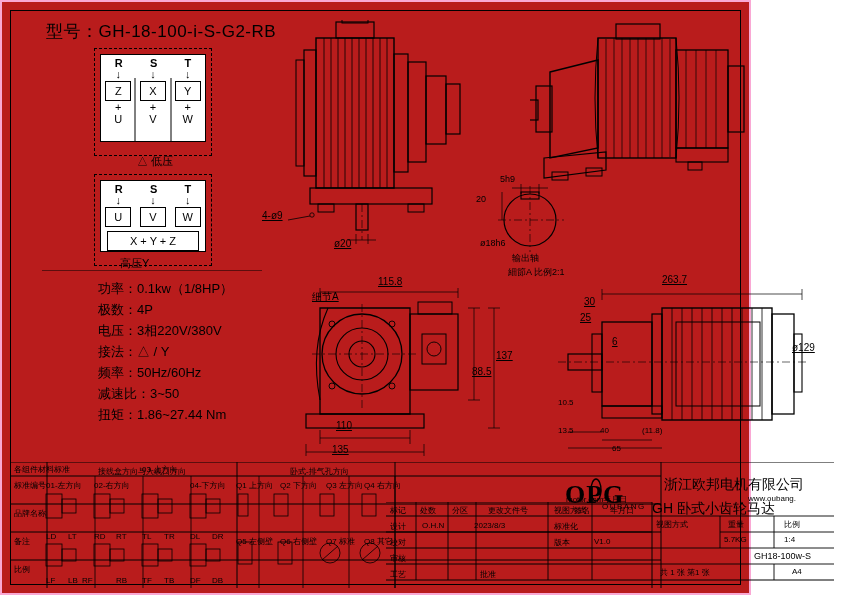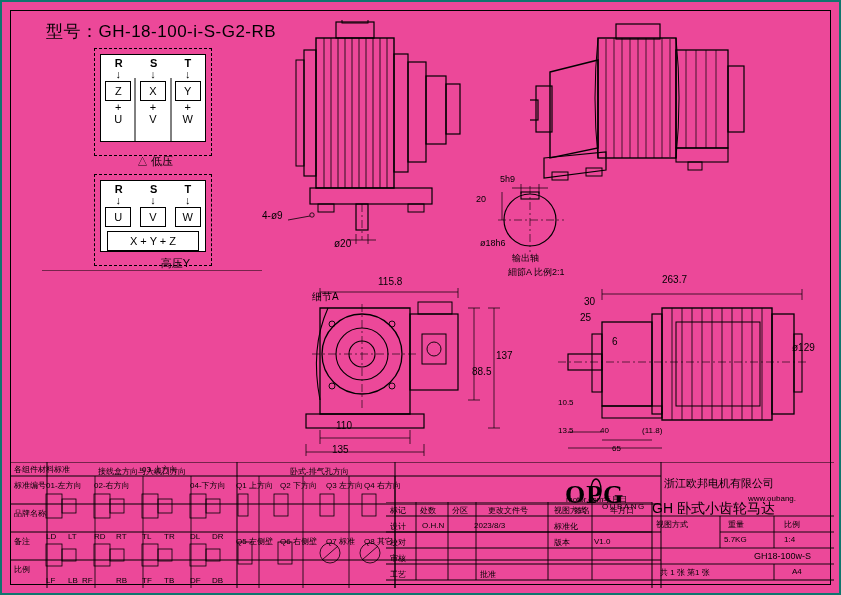--- a/index.html
+++ b/index.html
@@ -6,23 +6,23 @@
   html, body { margin:0; padding:0; }
   body {
     width: 841px; height: 595px;
     background: #ffffff;
     font-family: "Liberation Sans", sans-serif;
     color: #000;
     overflow: hidden;
   }
   .sheet {
     position: relative;
-    width: 841px; height: 595px;
-    border: 2px solid #0f766e;
-    background:#ec4899;
+    width: 751px; height: 595px;
+    border: 2px solid #f9a8d4;
+    background:#b91c1c;
   }
   .inner-border {
     position:absolute; left:8px; top:8px; right:8px; bottom:8px;
     border:1px solid #000;
   }
   .abs { position:absolute; }
 
   
   .model-no {
     left: 44px; top: 18px;
@@ -63,21 +63,21 @@
   .dash-frame2 {
     position:absolute; left:92px; top:172px; width:118px; height:92px;
     border:1px dashed #000;
   }
 
   
   .specs { left: 96px; top: 276px; font-size: 13px; line-height: 21px; }
   .specs div { white-space: nowrap; }
 
   
-  .lbl { font-size: 10px; white-space: nowrap; }
+  .lbl { font-size: 10px; white-space: nowrap; text-decoration: underline; }
   .lbl11 { font-size: 11px; white-space: nowrap; }
   .lbl9 { font-size: 9px; white-space: nowrap; }
   .lbl8 { font-size: 8px; white-space: nowrap; }
 
   .logo-opg {
     font-family:"Liberation Serif", serif;
     font-weight:bold; font-size:26px; letter-spacing:1px;
   }
 
   svg { display:block; }
@@ -137,22 +137,31 @@
       <span>↓</span>
       <span>↓</span>
     </div>
     <div class="wire-cells">
       <div class="wcell">U</div>
       <div class="wcell">V</div>
       <div class="wcell">W</div>
     </div>
     <div class="wire-sum">X + Y + Z</div>
   </div>
-  <div class="abs lbl11" style="left:118px;top:254px;width:70px;text-align:right">高压Y</div>
-
+  <div class="abs lbl11" style="left:118px;top:254px;width:70px;text-align:left">高压Y</div>
+
+  <div class="abs specs">
+    <div>功率：0.1kw（1/8HP）</div>
+    <div>极数：4P</div>
+    <div>电压：3相220V/380V</div>
+    <div>接法：△ / Y</div>
+    <div>频率：50Hz/60Hz</div>
+    <div>减速比：3~50</div>
+    <div>扭矩：1.86~27.44 Nm</div>
+  </div>
   <svg class="abs" style="left:40px;top:268px" width="220" height="180">
     <line x1="0" y1="0" x2="220" y2="0" stroke="#000" stroke-width="1"></line>
   </svg>
 
   <svg class="abs" style="left:272px;top:18px" width="200" height="230">
 
     <rect x="42" y="18" width="78" height="150" fill="none" stroke="#000" stroke-width="1.4"></rect>
 
     <g stroke="#000" stroke-width="0.8">
       <line x1="50" y1="18" x2="50" y2="168"></line>
@@ -505,17 +514,17 @@
 
   <div class="abs lbl9" style="left:752px;top:549px">GH18-100w-S</div>
 
   <div class="abs logo-opg" style="left:563px;top:478px">OPG</div>
 
   <div class="abs lbl8" style="left:600px;top:500px;letter-spacing:1.5px">OUBANG</div>
   <svg class="abs" style="left:588px;top:474px" width="56" height="34">
     <ellipse cx="6" cy="14" rx="5" ry="11" fill="none" stroke="#000" stroke-width="1.4"></ellipse>
   </svg>
 
-  <div class="abs" style="left:662px;top:474px;font-size:11px;white-space:nowrap">浙江欧邦电机有限公司</div>
+  <div class="abs" style="left:662px;top:474px;font-size:14px;white-space:nowrap">浙江欧邦电机有限公司</div>
   <div class="abs lbl8" style="left:746px;top:492px">www.oubang.</div>
   <div class="abs lbl8" style="left:564px;top:492px">motor.com年月日</div>
 
 </div>
 
 </body></html>

